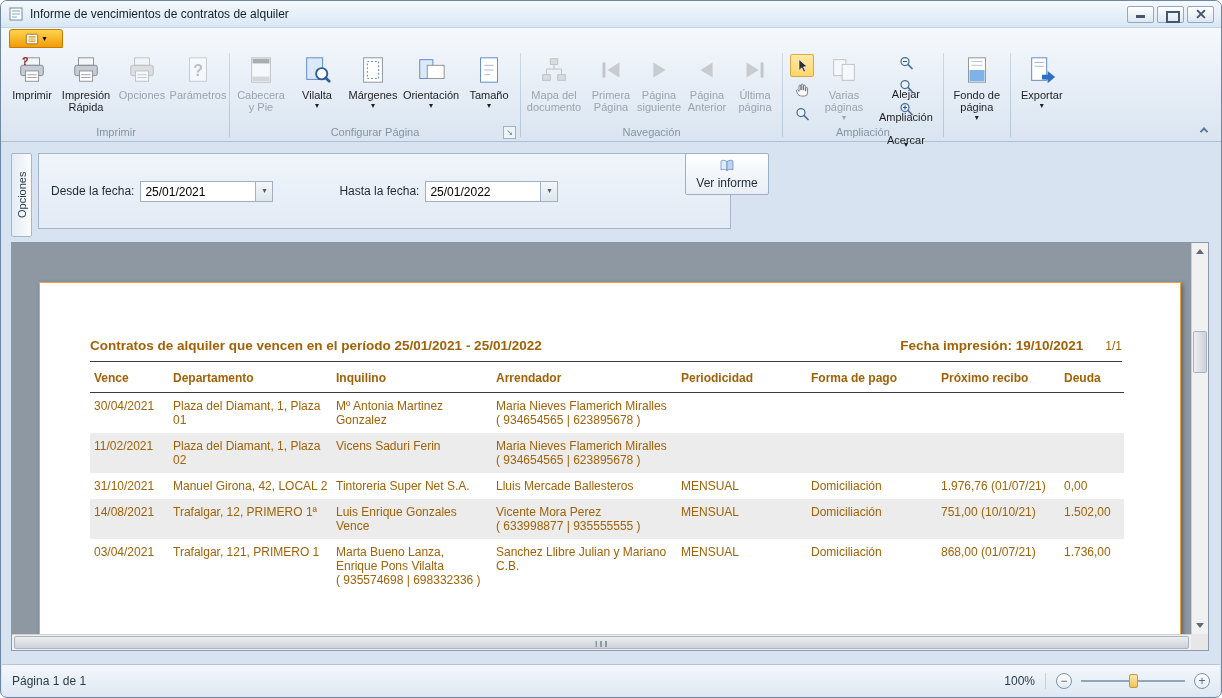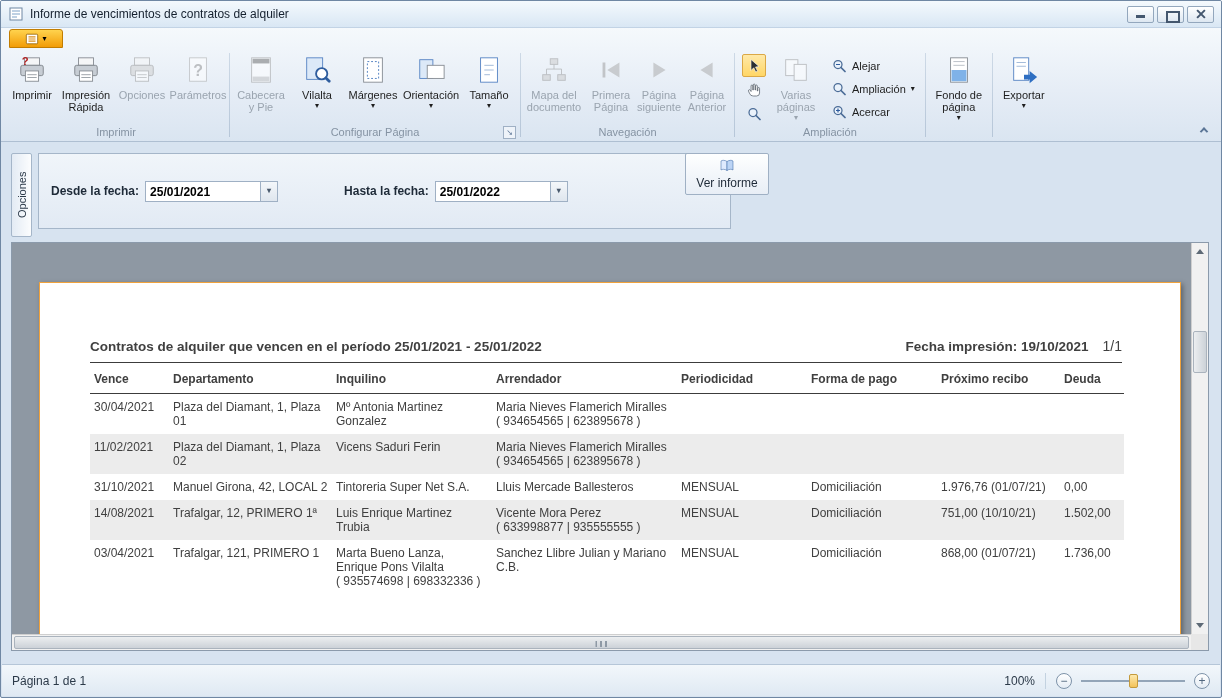--- a/index.html
+++ b/index.html
@@ -1,17 +1,17 @@
 <!DOCTYPE html>
 <html><head>
 <meta charset="utf-8">
 <style>
   html,body{margin:0;padding:0;background:#fff;}
   *{box-sizing:border-box;}
-  .win{position:relative;width:1222px;height:698px;border:1px solid #6f87a3;border-radius:2px;
+  .win{position:relative;width:1222px;height:698px;border:1px solid #6f87a3;border-radius:7px;
        background:#d7e3f0;font-family:"Liberation Sans",sans-serif;overflow:hidden;}
 
   
   .titlebar{height:27px;display:flex;align-items:center;padding:0 7px;
             background:linear-gradient(#f4f9fd,#d9e7f4);border-bottom:1px solid #c2d3e5;}
   .title{flex:1;font-size:12px;color:#15202e;margin-left:6px;}
   .wbtn{width:27px;height:17px;border:1px solid #93a7bd;border-radius:2px;margin-left:3px;
         background:linear-gradient(#ffffff,#dde7f1);position:relative;cursor:default;}
   .g-min::after{content:"";position:absolute;left:8px;right:8px;bottom:4px;height:3px;background:#44576e;}
   .g-max::after{content:"";position:absolute;left:8px;top:4px;width:10px;height:8px;border:2px solid #44576e;}
@@ -34,51 +34,51 @@
   .w48{width:48px;} .w60{width:60px;} .w52{width:52px;}
   .ic32{width:30px;height:30px;margin-bottom:4px;flex:none;}
   .ic16{width:16px;height:16px;flex:none;}
   .dis{color:#9aa4af;}
   .dis svg{filter:grayscale(1) opacity(.5);}
   .dd{font-size:8px;line-height:10px;color:inherit;}
   .toolcol{display:flex;flex-direction:column;margin:3px 2px 0 4px;}
   .tbtn{width:24px;height:23px;border:1px solid transparent;border-radius:2px;display:flex;align-items:center;justify-content:center;margin-bottom:1px;cursor:default;}
   .tbtn.sel{background:linear-gradient(#ffe9a8,#ffd666);border-color:#dba846;}
   .zoomcol{display:flex;flex-direction:column;margin-top:3px;}
-  .mbtn{display:flex;align-items:center;gap:5px;height:23px;padding:0 6px;font-size:11px;color:#1e1e1e;border:1px solid transparent;border-radius:2px;cursor:default;}
+  .mbtn{display:flex;align-items:center;gap:17px;height:23px;padding:0 6px;font-size:11px;color:#1e1e1e;border:1px solid transparent;border-radius:2px;cursor:default;flex-direction:column;}
   .dlauncher{position:absolute;right:3px;bottom:2px;width:13px;height:13px;border:1px solid #9fb0c4;background:#eef3f9;
              font-size:8px;color:#5b7596;display:flex;align-items:center;justify-content:center;cursor:default;}
   .collapse{position:absolute;right:10px;bottom:5px;width:14px;height:12px;display:flex;align-items:center;justify-content:center;cursor:default;}
   .chev{width:6px;height:6px;border-top:2px solid #5b7596;border-right:2px solid #5b7596;transform:rotate(-45deg) translate(-1px,1px);}
 
   
   .optrow{position:absolute;top:141px;left:0;width:100%;height:100px;}
   .opttab{position:absolute;left:10px;top:11px;width:21px;height:84px;background:linear-gradient(to right,#fcfdfe,#e3ebf4);
           border:1px solid #a5b6c9;border-radius:2px;display:flex;align-items:center;justify-content:center;
           writing-mode:vertical-rl;transform:rotate(180deg);font-size:11px;color:#2c3a49;cursor:default;}
   .optpanel{position:absolute;left:37px;top:11px;width:693px;height:76px;border:1px solid #a5b6c9;
-            background:linear-gradient(#f0f5fa,#e2eaf4);display:flex;align-items:center;padding:0 12px;font-weight:bold;}
+            background:linear-gradient(#f0f5fa,#e2eaf4);display:flex;align-items:center;padding:0 12px;}
   .flabel{font-size:12px;color:#1e2a38;margin-right:6px;white-space:nowrap;}
   .combo{width:133px;height:21px;background:#fff;border:1px solid #9fb0c4;display:flex;align-items:stretch;cursor:default;}
   .combo .val{flex:1;font-size:12px;padding:3px 4px 0;white-space:nowrap;overflow:hidden;}
   .cbtn{width:17px;border-left:1px solid #9fb0c4;background:linear-gradient(#f4f7fa,#dfe6ee);
         display:flex;align-items:center;justify-content:center;color:#4a5a6d;cursor:default;}
   .gap60{width:66px;flex:none;}
   .verinforme{position:absolute;left:684px;top:11px;width:84px;height:42px;border:1px solid #9fb0c4;border-radius:2px;
               background:linear-gradient(#feffff,#e8eef6);display:flex;flex-direction:column;align-items:center;
               justify-content:center;font-size:12px;color:#1e2a38;gap:2px;cursor:default;}
 
   
   .preview{position:absolute;top:241px;left:10px;right:12px;bottom:46px;background:#8e98a3;border:1px solid #8b9aab;overflow:hidden;}
   .page{position:absolute;left:27px;top:39px;width:1142px;height:700px;background:#fff;border:1px solid #f0a23c;box-shadow:2px 2px 5px rgba(0,0,0,.35);}
-  .page-inner{padding:55px 58px 0 50px;color:#404040;}
+  .page-inner{padding:55px 58px 0 50px;color:#a16207;}
   .title-row{display:flex;align-items:baseline;border-bottom:1px solid #3c3c3c;padding-bottom:8px;}
   .r-title{flex:1;font-weight:bold;font-size:13.5px;}
   .r-fecha{font-weight:bold;font-size:13.5px;white-space:nowrap;}
-  .r-pageind{font-size:14px;margin-left:14px;}
+  .r-pageind{font-size:12px;margin-left:22px;}
   table.report{width:100%;border-collapse:collapse;table-layout:fixed;font-size:12px;}
   table.report th{text-align:left;font-weight:bold;padding:9px 4px 7px;border-bottom:1px solid #3c3c3c;white-space:nowrap;overflow:hidden;}
   table.report td{padding:6px 4px;vertical-align:top;white-space:pre-line;overflow:hidden;}
   table.report .num{text-align:left;}
   table.report tbody tr:nth-child(even){background:#ececec;}
 
   
   .vsb{position:absolute;top:0;right:0;bottom:16px;width:17px;background:#f1f1f1;border-left:1px solid #cfcfcf;}
   .sa{position:absolute;left:0;right:0;height:17px;display:flex;align-items:center;justify-content:center;background:#f1f1f1;cursor:default;}
   .sa.up{top:0;} .sa.down{bottom:0;}
@@ -340,20 +340,26 @@
           <svg class="ic32">
               <use href="#i-navnext"></use>
             </svg>
           <span>Página siguiente</span>
         </div>
         <div class="rbtn w48 dis">
           <svg class="ic32">
               <use href="#i-navprev"></use>
             </svg>
           <span>Página Anterior</span>
+        </div>
+        <div class="rbtn w48 dis">
+          <svg class="ic32">
+              <use href="#i-navlast"></use>
+            </svg>
+          <span>Última página</span>
         </div>
         <div class="glabel">Navegación</div>
       </div>
       <div class="gsep"></div>
 
       <div class="rgroup">
         <div class="toolcol">
           <div class="tbtn sel">
             <svg class="ic16">
                 <use href="#i-pointer"></use>
@@ -516,21 +522,21 @@
               <td>Tintoreria Super Net S.A.</td>
               <td>Lluis Mercade Ballesteros</td>
               <td>MENSUAL</td>
               <td>Domiciliación</td>
               <td class="num">1.976,76 (01/07/21)</td>
               <td class="num">0,00</td>
             </tr>
             <tr>
               <td>14/08/2021</td>
               <td>Trafalgar, 12, PRIMERO 1ª</td>
-              <td>Luis Enrique Martinez Trubia</td>
+              <td>Luis Enrique Gonzales Vence</td>
               <td>Vicente Mora Perez
 ( 633998877 | 935555555 )</td>
               <td>MENSUAL</td>
               <td>Domiciliación</td>
               <td class="num">751,00 (10/10/21)</td>
               <td class="num">1.502,00</td>
             </tr>
             <tr>
               <td>03/04/2021</td>
               <td>Trafalgar, 121, PRIMERO 1</td>

